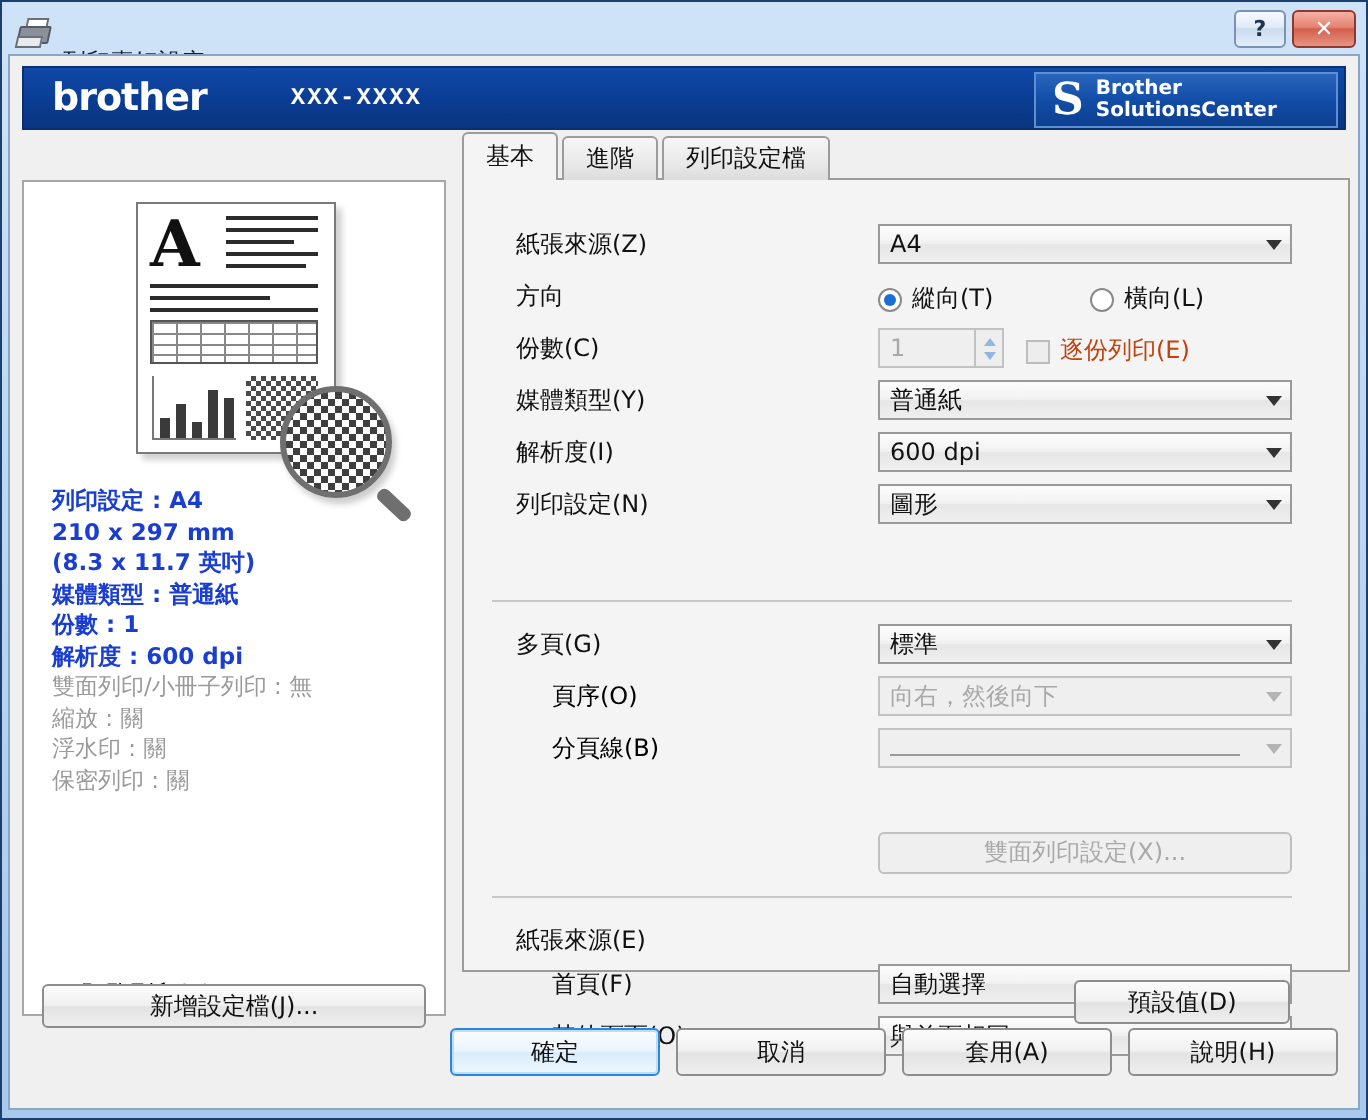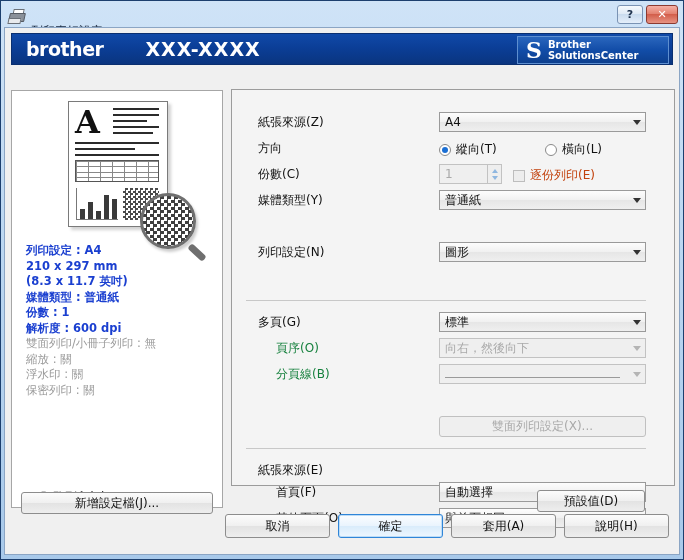--- a/index.html
+++ b/index.html
@@ -63,21 +63,21 @@
   #banner{
     position:relative;margin:5px 6px 0 6px;height:30px;
     background:linear-gradient(to bottom,#1049a8 0%,#0b3d95 50%,#0a357f 100%);
     border:1px solid #0a2f70;
     display:flex;align-items:center;
   }
   #brolabel{
     color:#fff;font-weight:bold;font-size:19px;margin-left:14px;
     font-family:"DejaVu Sans","Liberation Sans",sans-serif;letter-spacing:-0.5px;
   }
-  #model{color:#fff;font-weight:bold;font-size:19px;margin-left:42px;letter-spacing:1px;}
+  #model{color:#fff;font-weight:bold;font-size:12px;margin-left:42px;letter-spacing:1px;font-family:Liberation Mono, monospace;}
   #solctr{
     position:absolute;right:3px;top:2px;height:26px;width:150px;
     border:1px solid #5e8fd0;
     background:linear-gradient(to bottom,#2a66bd 0%,#124da8 50%,#0d3f8e 100%);
     display:flex;align-items:center;color:#fff;
   }
   #solctr .s{
     font-size:22px;font-family:"DejaVu Serif","Liberation Serif",serif;
     font-weight:bold;margin:0 6px 0 8px;line-height:1;
   }
@@ -156,21 +156,21 @@
   .tab.active{
     background:#f4f4f4;height:24px;line-height:22px;margin-top:-2px;
     border-color:#9c9c9c;position:relative;z-index:4;
   }
   #panel{
     position:absolute;left:0;top:21px;width:444px;height:397px;
     box-sizing:border-box;border:1px solid #9c9c9c;background:#f4f4f4;
   }
   .row{position:absolute;height:21px;}
   .lbl{position:absolute;font-size:12px;color:#111;line-height:20px;white-space:nowrap;}
-  .lbl.dis{color:#15803d;}
+  .lbl.dis{color:#000000;}
   .combo{
     position:absolute;left:207px;width:207px;height:20px;box-sizing:border-box;
     border:1px solid #9a9a9a;
     background:linear-gradient(to bottom,#fdfdfd 0%,#f1f1f1 48%,#e6e6e6 52%,#efefef 100%);
     font-size:12px;line-height:18px;padding-left:5px;color:#111;
   }
   .combo.dis{color:#a9a9a9;background:#efefef;border-color:#c2c2c2;}
   .combo .arw{
     position:absolute;right:4px;top:7px;width:0;height:0;
     border-left:4px solid transparent;border-right:4px solid transparent;
@@ -303,20 +303,25 @@
           <span class="cbx dis"></span>
           <span>預覽列印(P)</span>
         </div>
       </div>
 
       <div id="leftbtns">
         <div class="lbtn">新增設定檔(J)...</div>
       </div>
 
       <div id="rightpane">
+        <div id="tabs">
+          <div class="tab active">基本</div>
+          <div class="tab">進階</div>
+          <div class="tab">列印設定檔</div>
+        </div>
 
         <div id="panel">
 
           <div class="row" style="left:0;top:22px;width:430px;">
             <span class="lbl" style="left:26px;">紙張來源(Z)</span>
             <div class="combo">
               <span>A4</span>
               <span class="arw"></span>
             </div>
           </div>
@@ -347,20 +352,27 @@
           </div>
 
           <div class="row" style="left:0;top:100px;width:430px;">
             <span class="lbl" style="left:26px;">媒體類型(Y)</span>
             <div class="combo">
               <span>普通紙</span>
               <span class="arw"></span>
             </div>
           </div>
 
+          <div class="row" style="left:0;top:126px;width:430px;">
+            <span class="lbl" style="left:26px;">解析度(I)</span>
+            <div class="combo">
+              <span>600 dpi</span>
+              <span class="arw"></span>
+            </div>
+          </div>
 
           <div class="row" style="left:0;top:152px;width:430px;">
             <span class="lbl" style="left:26px;">列印設定(N)</span>
             <div class="combo">
               <span>圖形</span>
               <span class="arw"></span>
             </div>
           </div>
 
 
@@ -415,20 +427,20 @@
               <span class="arw"></span>
             </div>
           </div>
         </div>
 
         <div id="defbtn" style="top:422px;">預設值(D)</div>
       </div>
     </div>
 
     <div id="botbtns">
+      <div class="bbtn def">確定</div>
       <div class="bbtn">取消</div>
-      <div class="bbtn def">確定</div>
       <div class="bbtn">套用(A)</div>
       <div class="bbtn">說明(H)</div>
     </div>
 
   </div>
 </div>
 
 </body></html>

